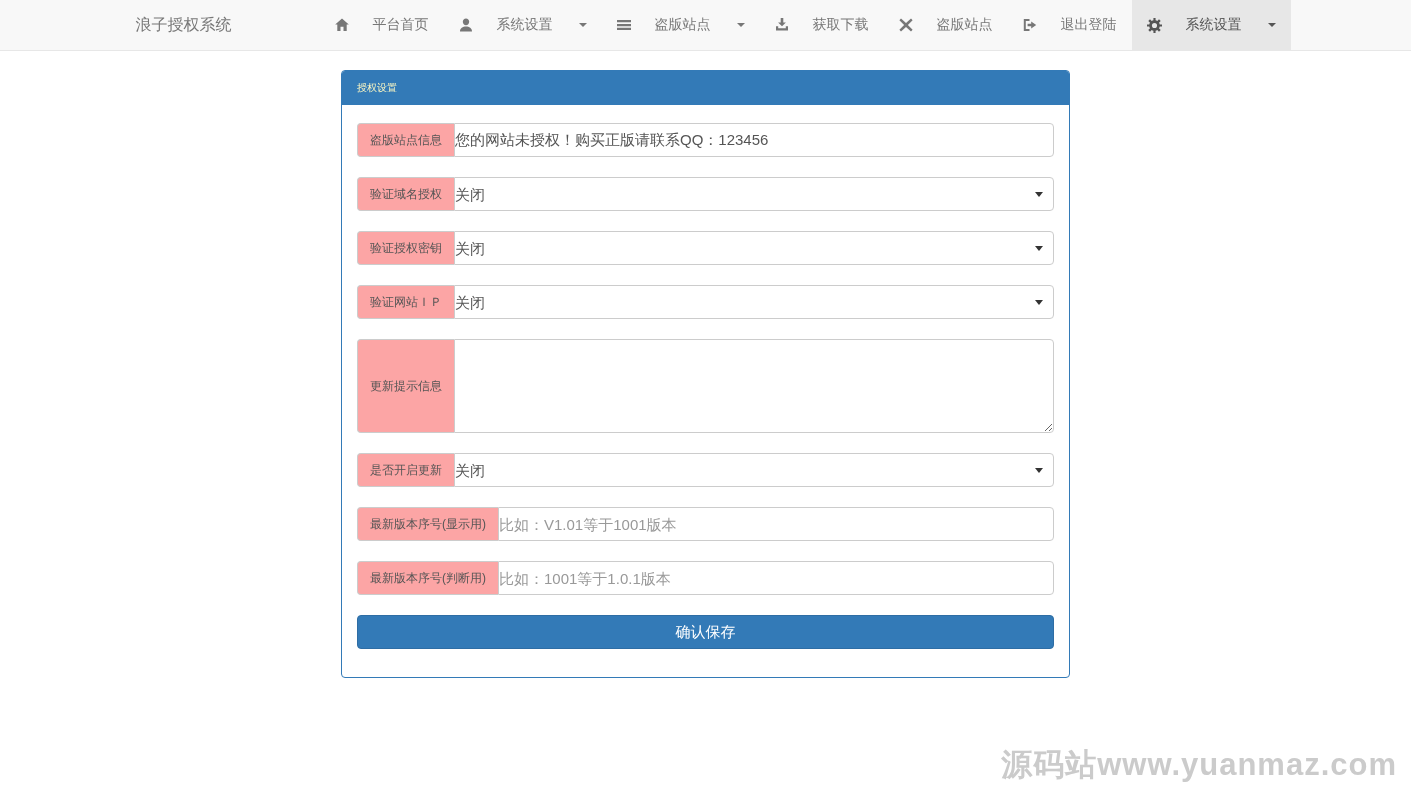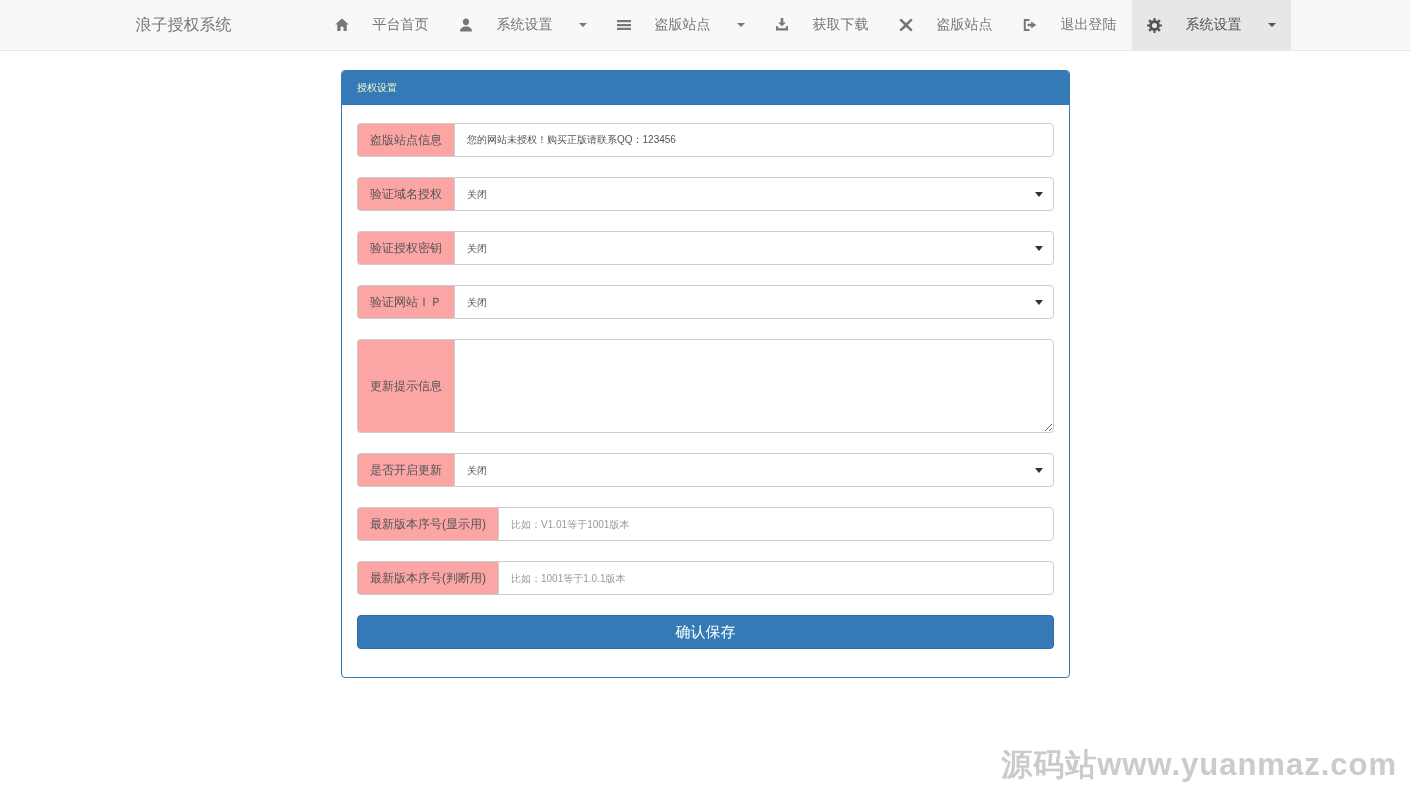--- a/index.html
+++ b/index.html
@@ -70,22 +70,22 @@
     padding:6px 12px;
     font-size:12px; color:#555;
     display:flex; align-items:center;
     white-space:nowrap;
     flex:0 0 auto;
   }
   .form-control {
     flex:1; width:100%;
     border:1px solid #ccc;
     border-radius:0 4px 4px 0;
-    padding:6px 12px;
-    font-size:10px; color:#555;
+    padding:6px 0;
+    font-size:15px; color:#555;
     height:34px;
     outline:none;
     background:#fff;
     font-family:"Liberation Sans","DejaVu Sans",sans-serif;
   }
   input.form-control::placeholder,
   textarea.form-control::placeholder { color:#999; }
 
   .select-wrap { flex:1; position:relative; display:flex; }
   select.form-control {

